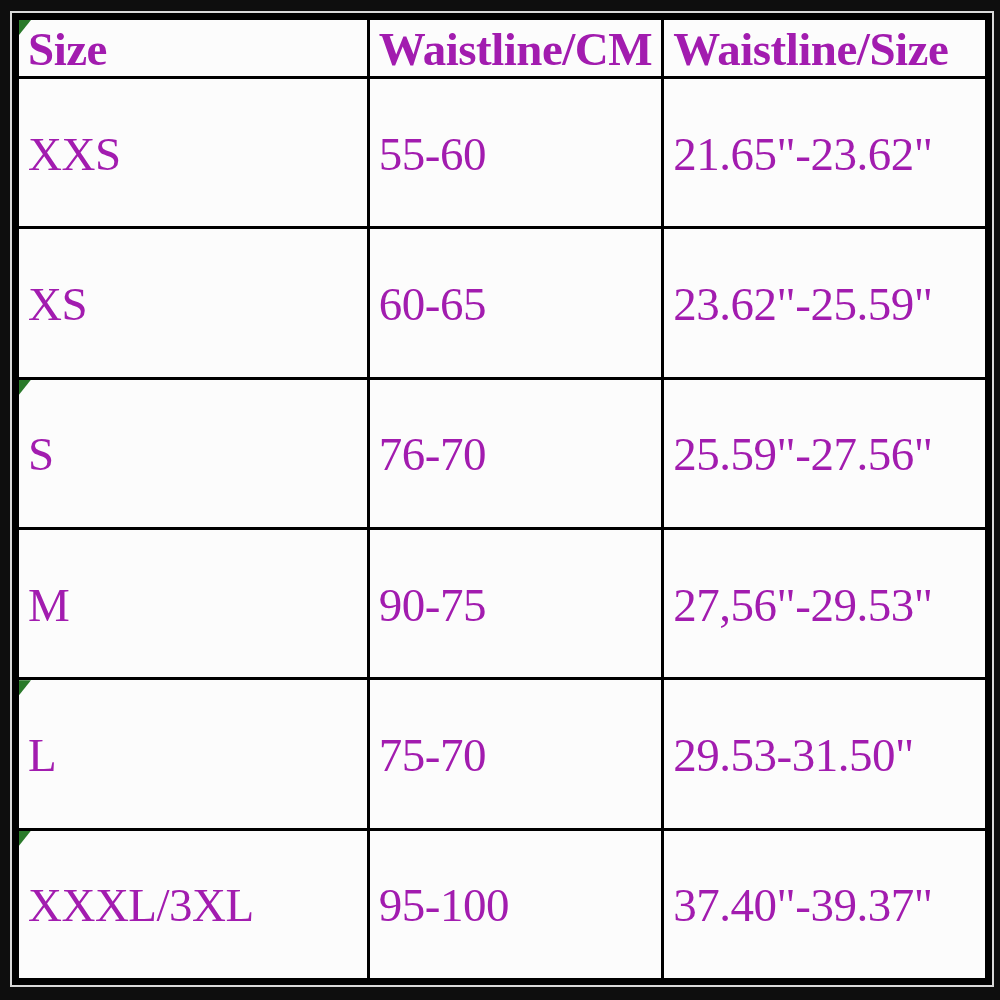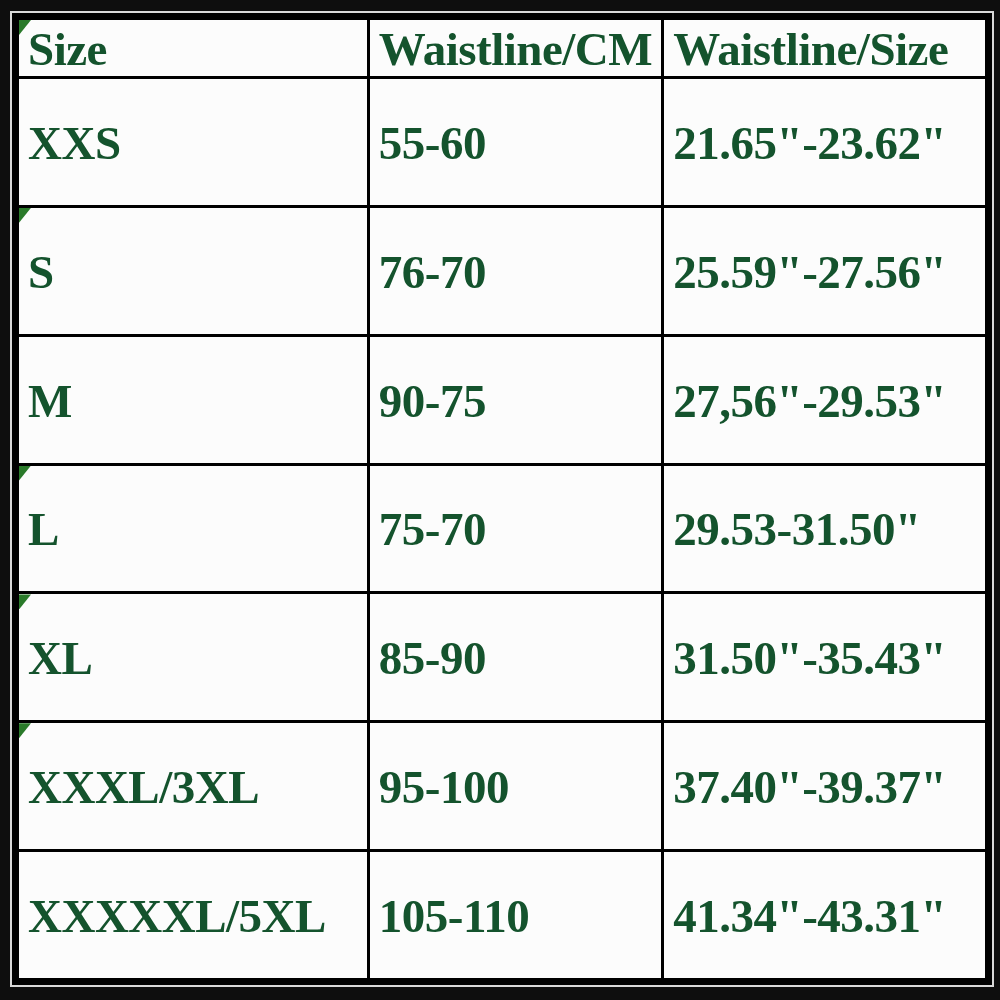--- a/index.html
+++ b/index.html
@@ -38,29 +38,29 @@
   col.c-size  { width: 36.2%; }
   col.c-cm    { width: 30.4%; }
   col.c-inch  { width: 33.4%; }
   th, td {
     border: 3px solid #000;
     background: #fcfcfc;
     vertical-align: middle;
     text-align: left;
     padding: 2px 4px 0 9px;
     font-size: 47px;
-    color: #14532d;
+    color: #a21caf;
     position: relative;
     overflow: hidden;
     white-space: nowrap;
     letter-spacing: -0.5px;
   }
   th { font-weight: bold; }
-  td.size-cell { font-weight: bold; }
-  td.cm-cell, td.inch-cell { font-weight: bold; }
+  td.size-cell { font-weight: normal; }
+  td.cm-cell, td.inch-cell { font-weight: normal; }
   .flag {
     position: absolute;
     top: 0;
     left: 0;
     width: 12px;
     height: 15px;
     clip-path: polygon(0 0, 100% 0, 0 100%);
   }
 </style>
 </head>
@@ -81,45 +81,40 @@
             <th><span class="hdr-label">Waistline/Size</span></th>
           </tr>
       </thead>
       <tbody>
           <tr>
     <td class="size-cell"><span>XXS</span></td>
     <td class="cm-cell"><span>55-60</span></td>
     <td class="inch-cell"><span>21.65"-23.62"</span></td>
   </tr>
           <tr>
+    <td class="size-cell"><span>XS</span></td>
+    <td class="cm-cell"><span>60-65</span></td>
+    <td class="inch-cell"><span>23.62"-25.59"</span></td>
+  </tr>
+          <tr>
     <td class="size-cell"><span class="flag" style="background: rgb(42, 122, 42);"></span><span>S</span></td>
     <td class="cm-cell"><span>76-70</span></td>
     <td class="inch-cell"><span>25.59"-27.56"</span></td>
   </tr>
           <tr>
     <td class="size-cell"><span>M</span></td>
     <td class="cm-cell"><span>90-75</span></td>
     <td class="inch-cell"><span>27,56"-29.53"</span></td>
   </tr>
           <tr>
     <td class="size-cell"><span class="flag" style="background: rgb(42, 122, 42);"></span><span>L</span></td>
     <td class="cm-cell"><span>75-70</span></td>
     <td class="inch-cell"><span>29.53-31.50"</span></td>
   </tr>
           <tr>
-    <td class="size-cell"><span class="flag" style="background: rgb(42, 122, 42);"></span><span>XL</span></td>
-    <td class="cm-cell"><span>85-90</span></td>
-    <td class="inch-cell"><span>31.50"-35.43"</span></td>
-  </tr>
-          <tr>
     <td class="size-cell"><span class="flag" style="background: rgb(42, 122, 42);"></span><span>XXXL/3XL</span></td>
     <td class="cm-cell"><span>95-100</span></td>
     <td class="inch-cell"><span>37.40"-39.37"</span></td>
-  </tr>
-          <tr>
-    <td class="size-cell"><span>XXXXXL/5XL</span></td>
-    <td class="cm-cell"><span>105-110</span></td>
-    <td class="inch-cell"><span>41.34"-43.31"</span></td>
   </tr>
         </tbody>
     </table>
   </div>
 </div>
 
 </body></html>

